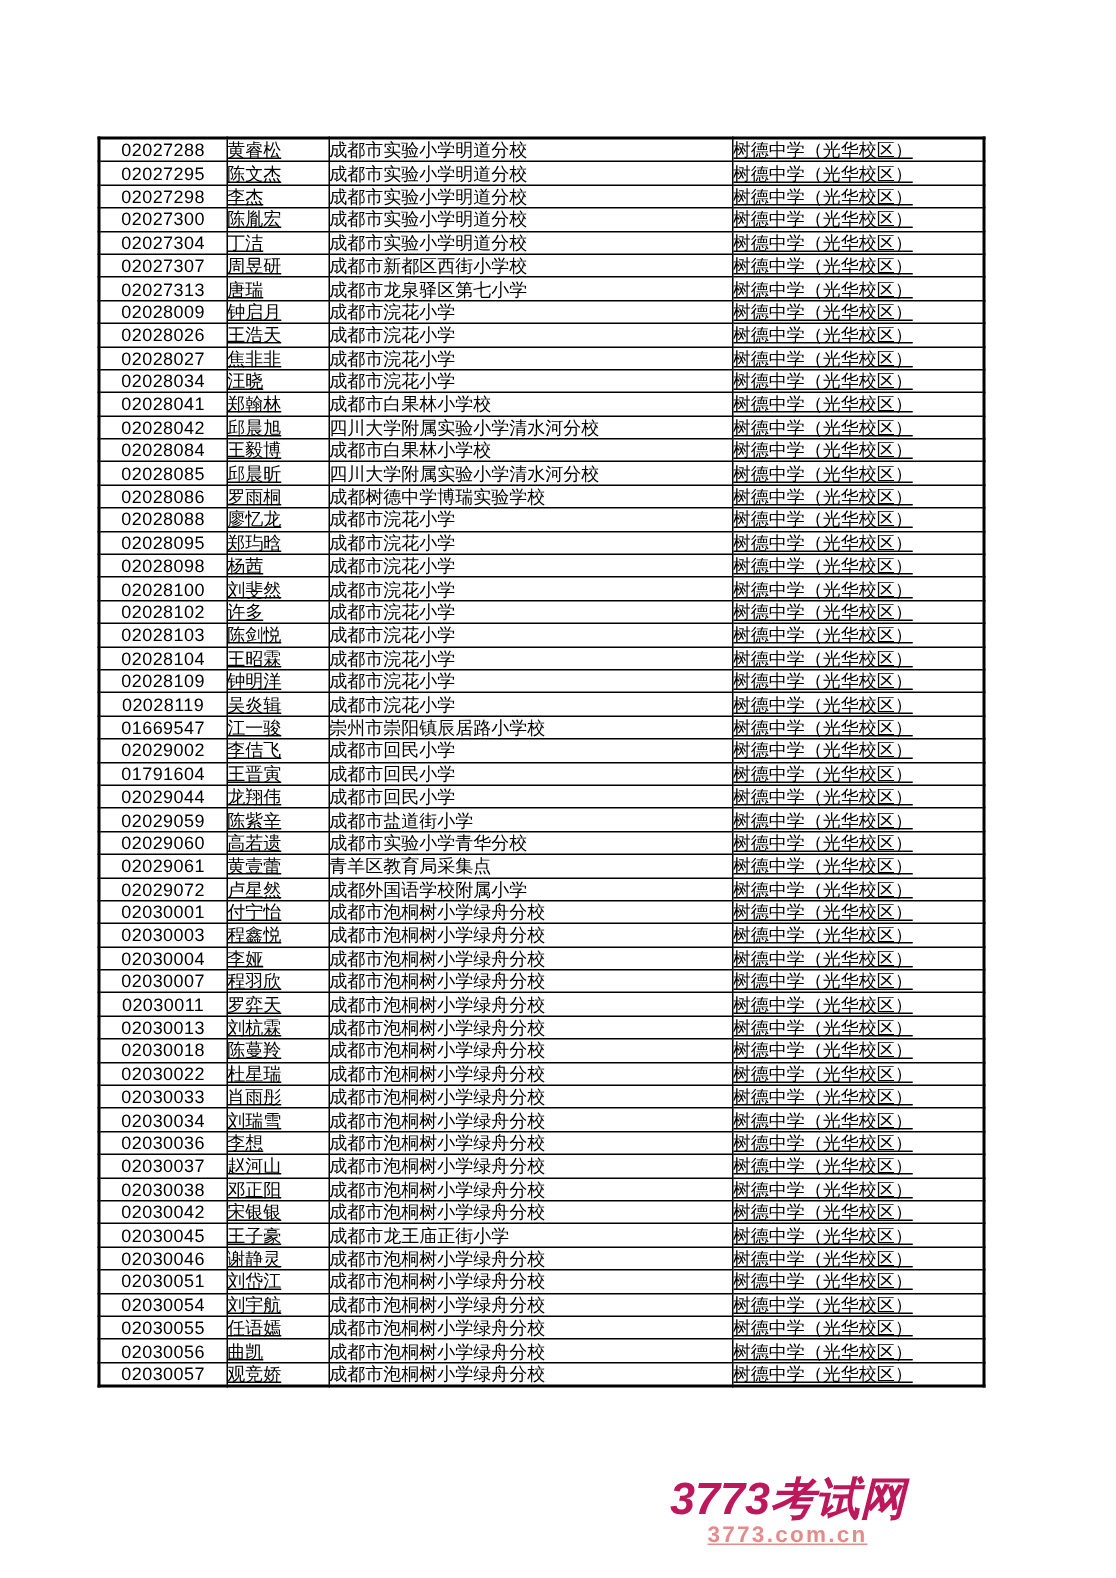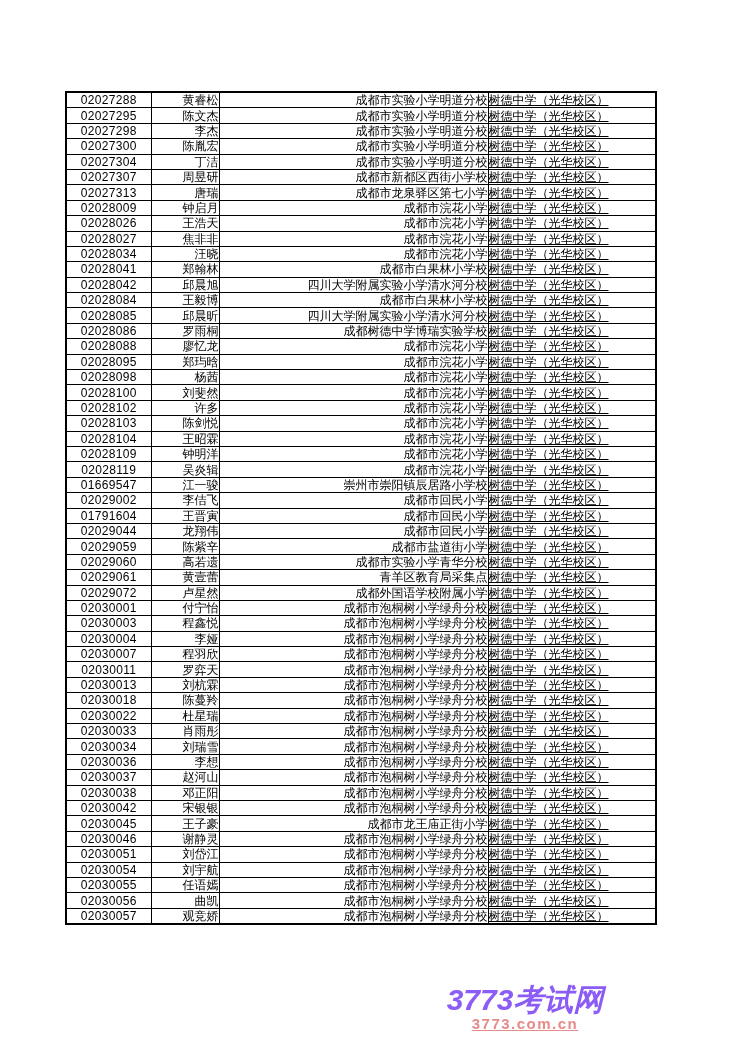--- a/index.html
+++ b/index.html
@@ -30,38 +30,38 @@
     border: 1px solid #000000;
     font-size: 12px;
     color: #000000;
     height: 14.4px;
     line-height: 14px;
     padding: 0;
     white-space: nowrap;
     overflow: hidden;
   }
   td.col-id     { text-align: center; font-size: 11.5px; letter-spacing: 0.3px; }
-  td.col-name   { text-align: right; }
-  td.col-school { text-align: right; padding-left: 3px; }
+  td.col-name   { text-align: left; text-decoration: underline; }
+  td.col-school { text-align: left; padding-left: 3px; }
   td.col-admit  { text-align: left; text-decoration: underline; }
 
   .watermark {
     position: absolute;
     top: 984px;
     right: 12px;
     width: 190px;
     text-align: center;
     pointer-events: none;
   }
   .wm-name {
     font-size: 30px;
     line-height: 31px;
     font-weight: bold;
     font-style: italic;
-    color: #8b5cf6;
+    color: #be185d;
     white-space: nowrap;
   }
   .wm-url {
     font-size: 15px;
     line-height: 16px;
     font-weight: bold;
     letter-spacing: 1.5px;
     color: #e78a8a;
     margin-top: 1px;
     white-space: nowrap;

